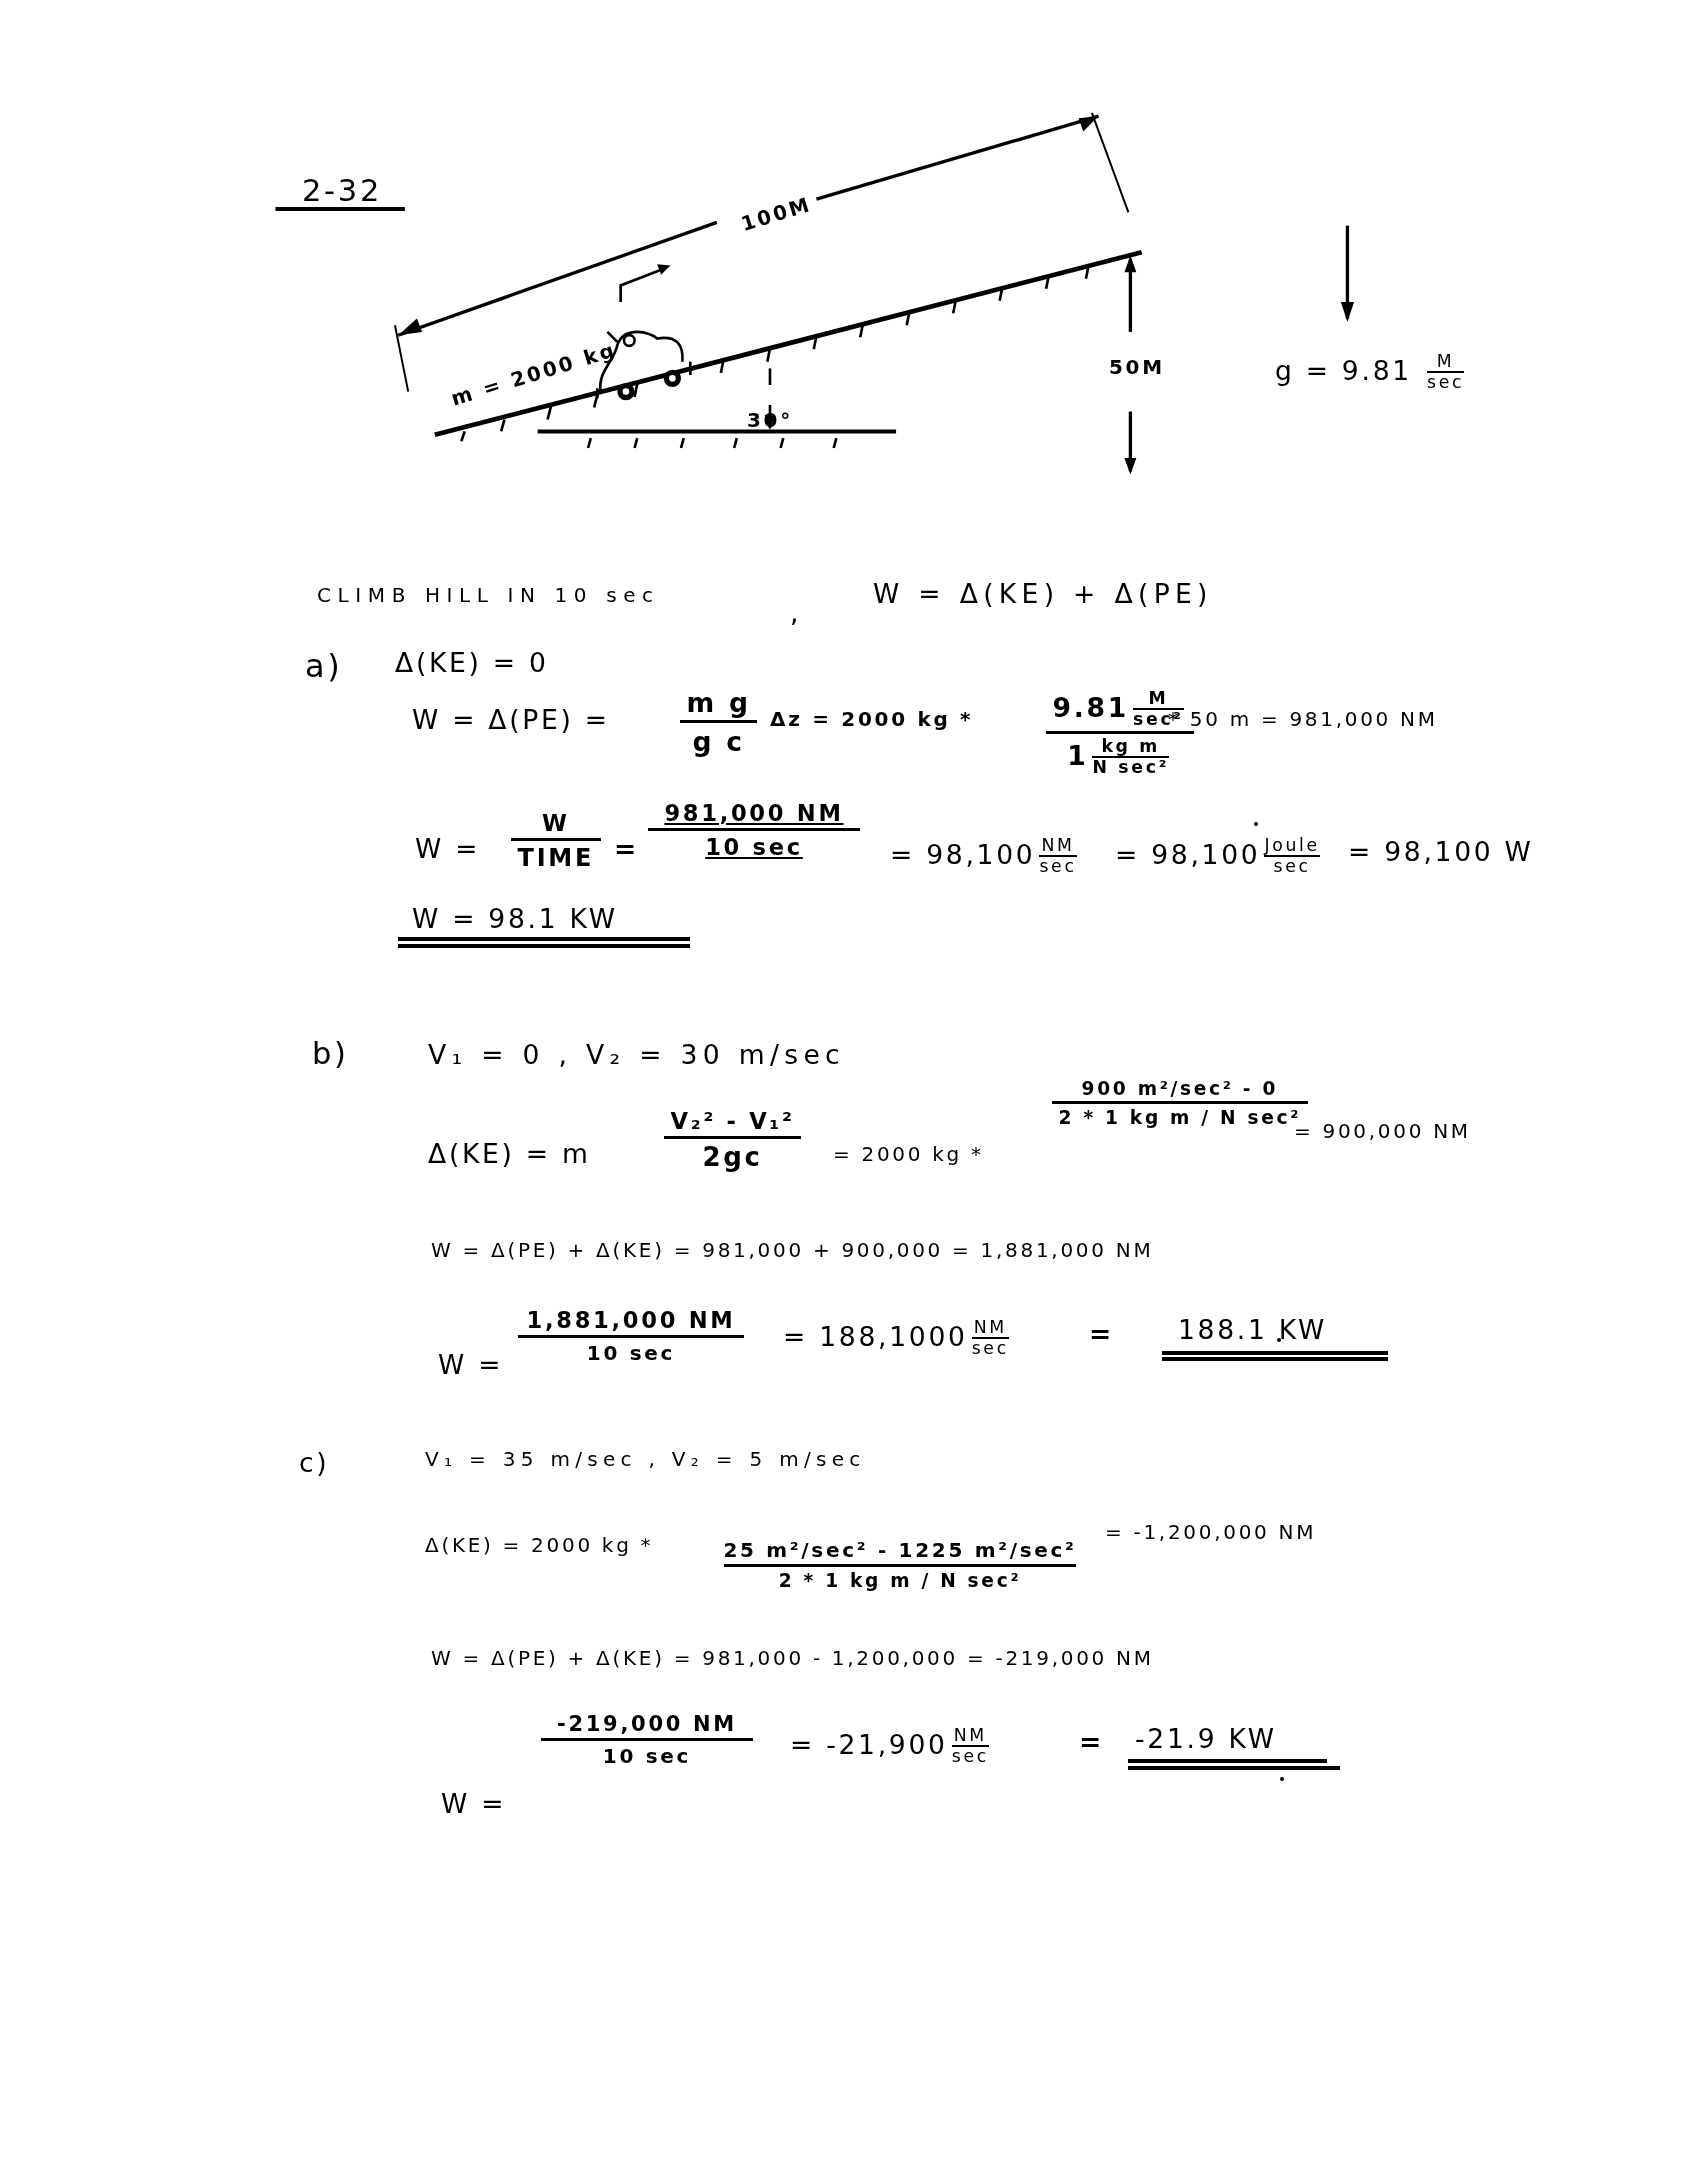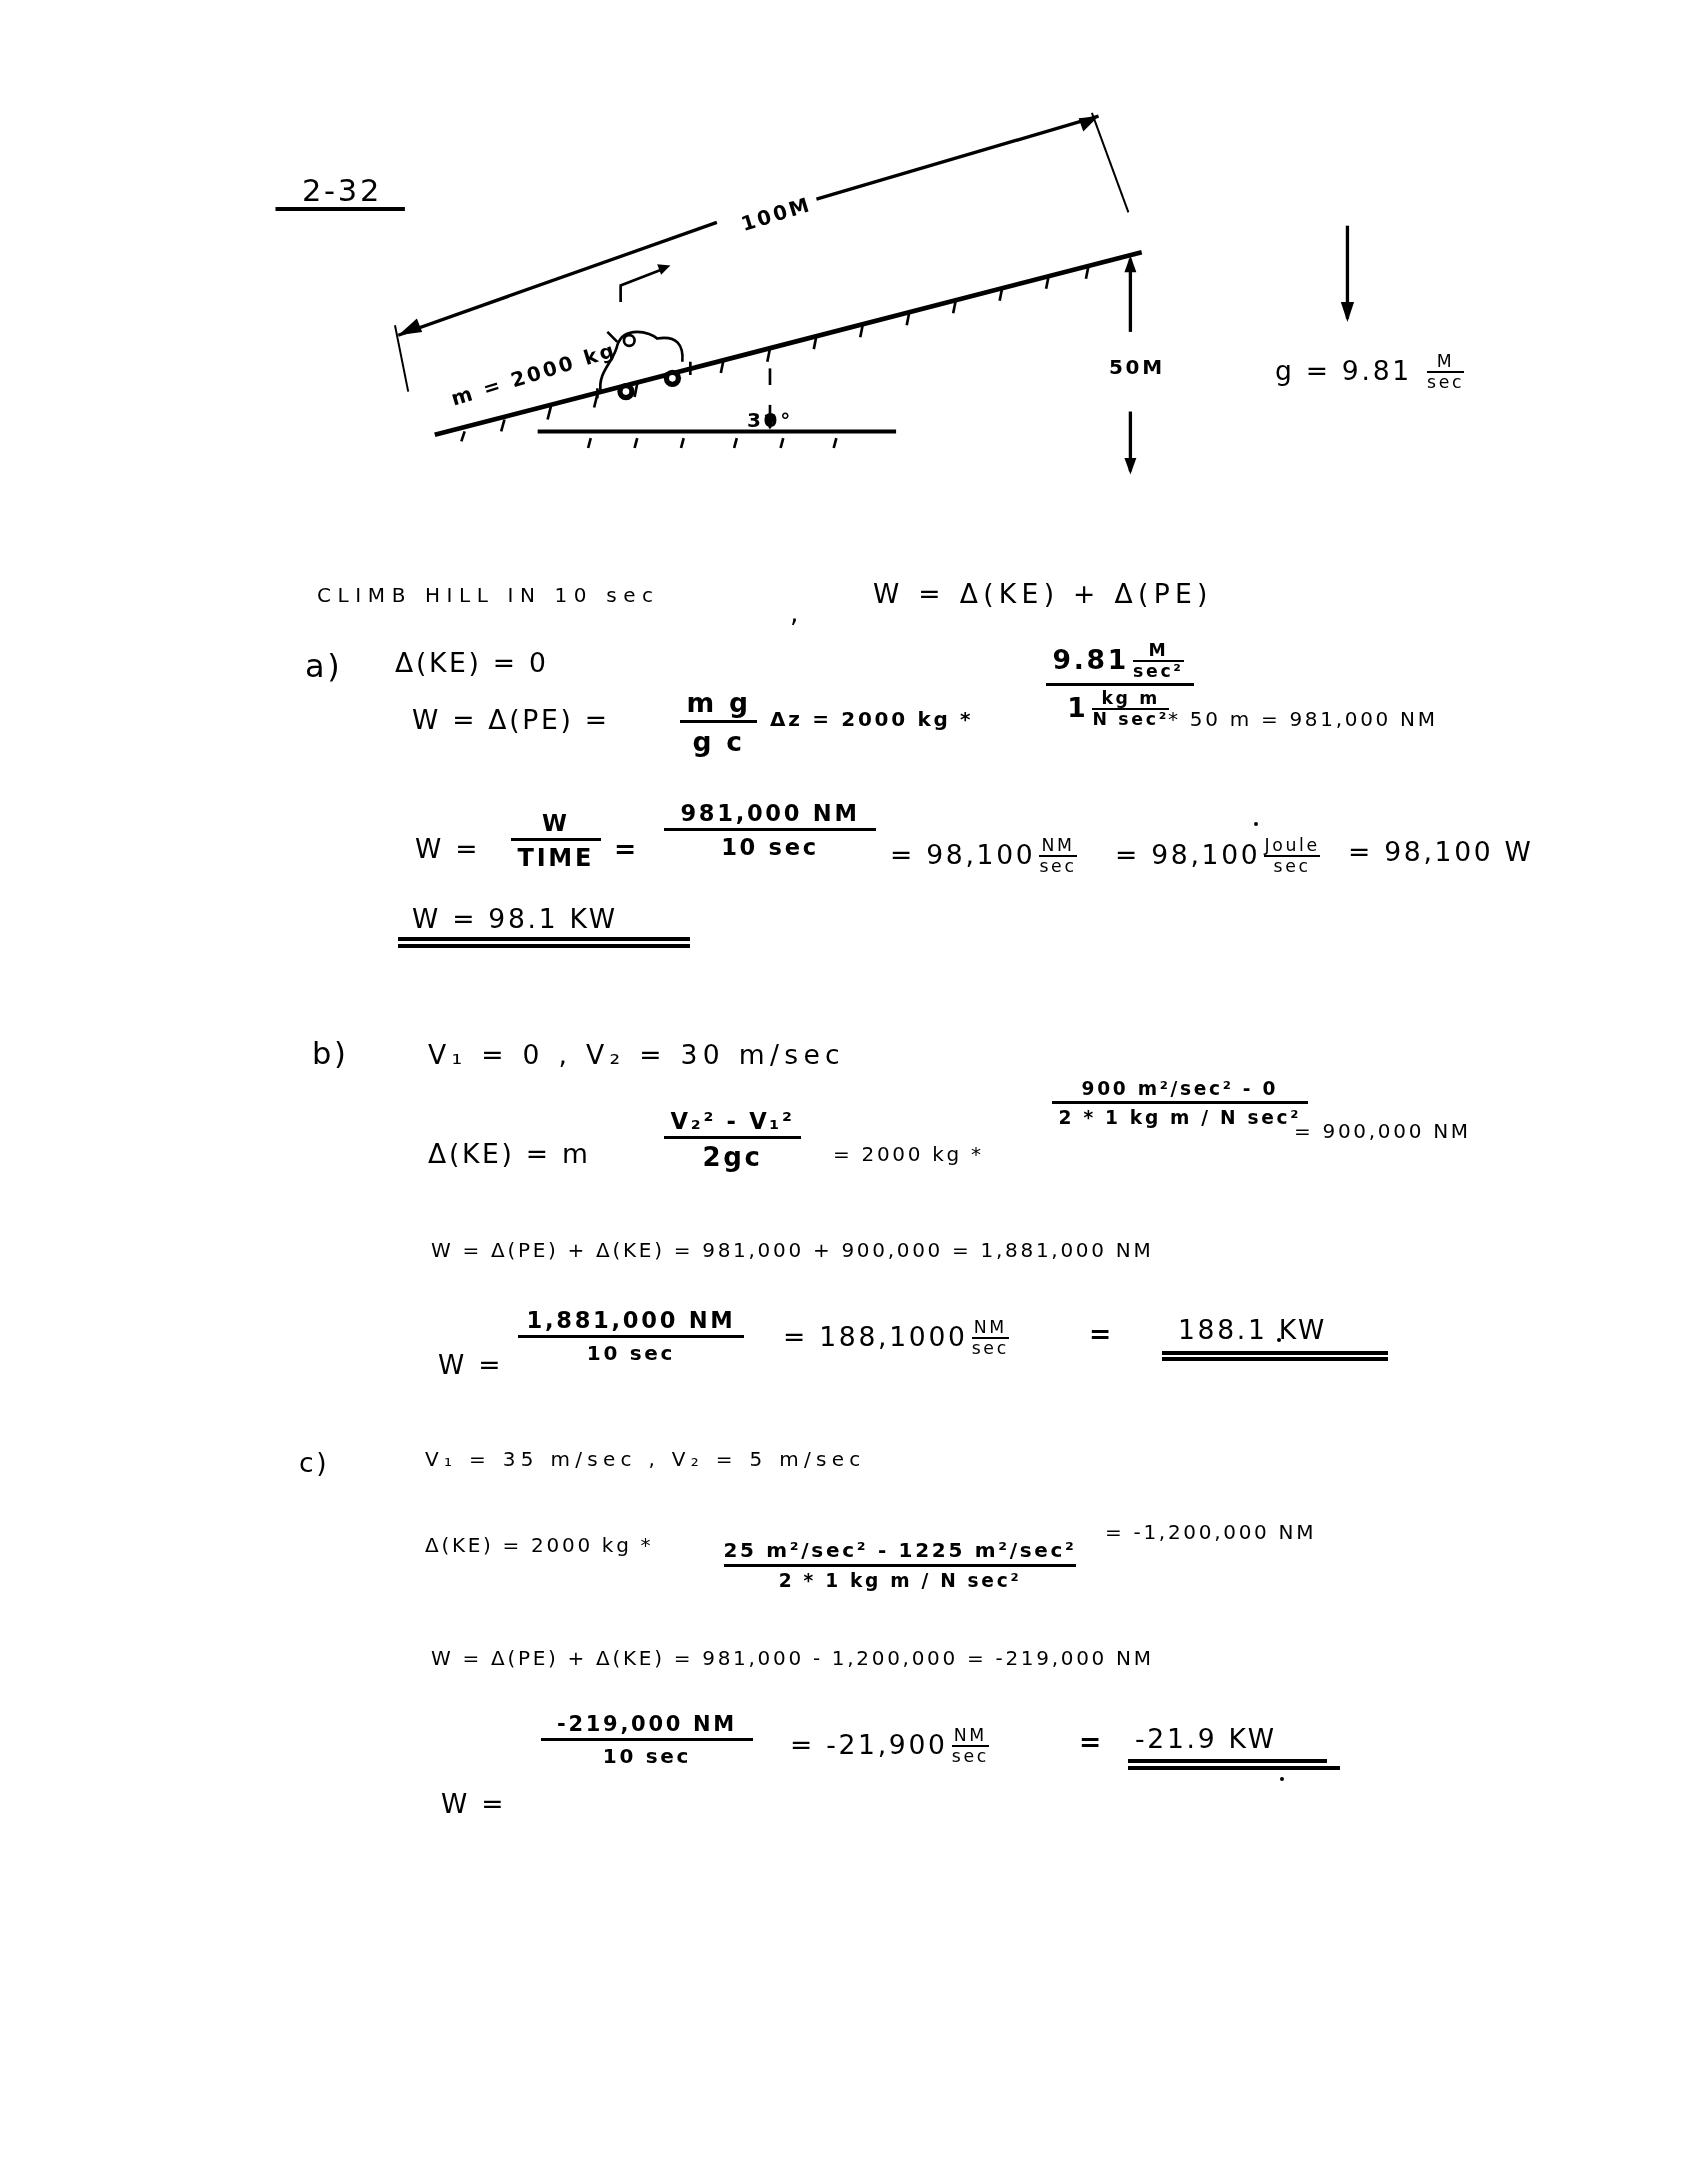--- a/index.html
+++ b/index.html
@@ -115,21 +115,21 @@
 
 <div class="hw" style="left:305px;top:647px;font-weight:normal;font-size:32px;">a)</div>
 <div class="hw" style="left:395px;top:647px;font-weight:normal;">Δ(KE) = 0</div>
 <div class="hw" style="left:412px;top:704px;font-weight:normal;">W = Δ(PE) =</div>
 <div class="frac" style="left:680px;top:684px;">
   <span class="num">m g</span>
     <span class="bar"></span>
     <span class="den">g c</span>
 </div>
 <div class="hw sm" style="left:770px;top:707px;">Δz =  2000 kg *</div>
-<div class="frac" style="left:1046px;top:638px;">
+<div class="frac" style="left:1046px;top:686px;">
   <span class="num"><span>9.81</span><span class="sfrac">
         <span>M</span>
         <span class="bar"></span>
         <span>sec²</span>
       </span></span>
   <span class="bar"></span>
   <span class="den"><span>1</span><span class="sfrac">
         <span>kg m</span>
         <span class="bar"></span>
         <span>N sec²</span>
@@ -137,21 +137,21 @@
 </div>
 <div class="hw sm" style="left:1168px;top:707px;font-weight:normal;">* 50 m = 981,000 NM</div>
 
 <div class="hw dot" style="left:415px;top:833px;font-weight:normal;">W =</div>
 <div class="frac" style="left:511px;top:807px;">
   <span class="num sm" style="font-size:22.6px;">W</span>
     <span class="bar"></span>
     <span class="den" style="font-size:24px;">TIME</span>
 </div>
 <div class="hw" style="left:614px;top:833px;">=</div>
-<div class="frac" style="left:664px;top:797px;width:212px;">
+<div class="frac" style="left:648px;top:797px;width:212px;text-decoration:underline;">
   <span class="num sm" style="font-size:22.6px;">981,000 NM</span>
     <span class="bar"></span>
     <span class="den" style="font-size:22.6px;">10  sec</span>
 </div>
 <div class="hw" style="left:890px;top:836px;font-weight:normal;">
   <span>= 98,100</span><span class="sfrac">
       <span>NM</span>
       <span class="bar"></span>
       <span>sec</span>
     </span>

